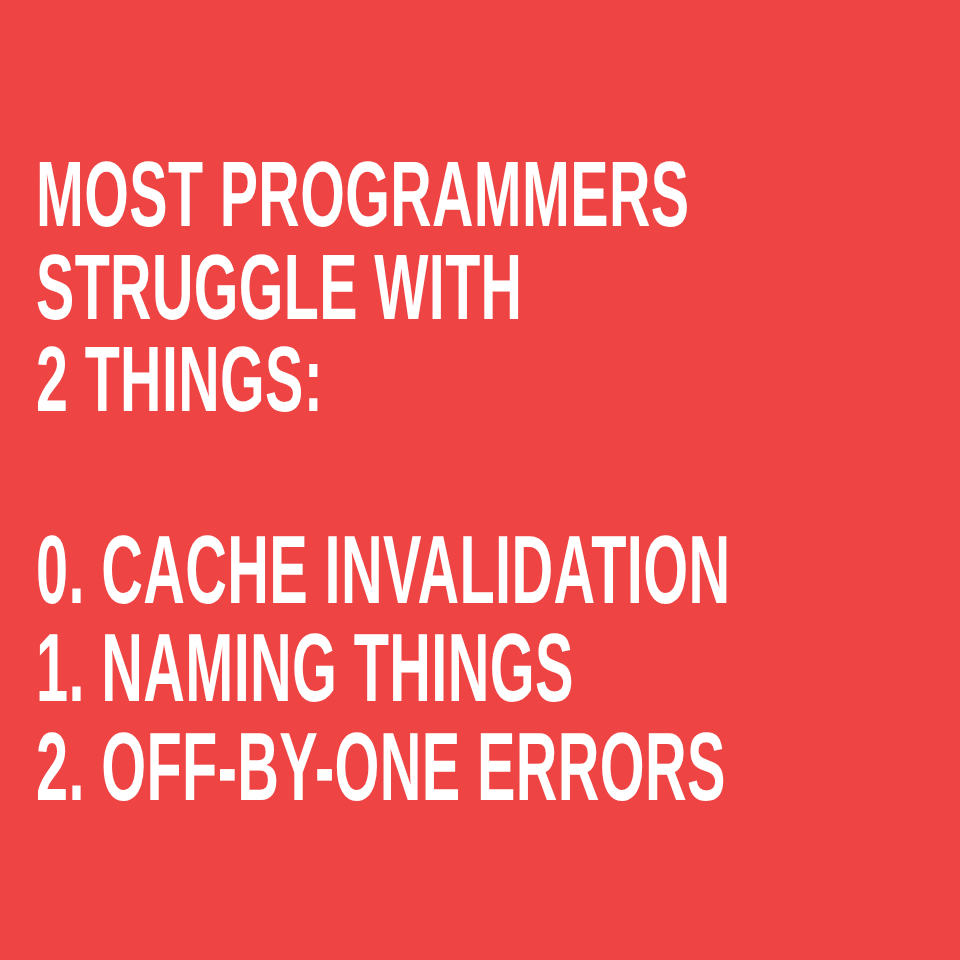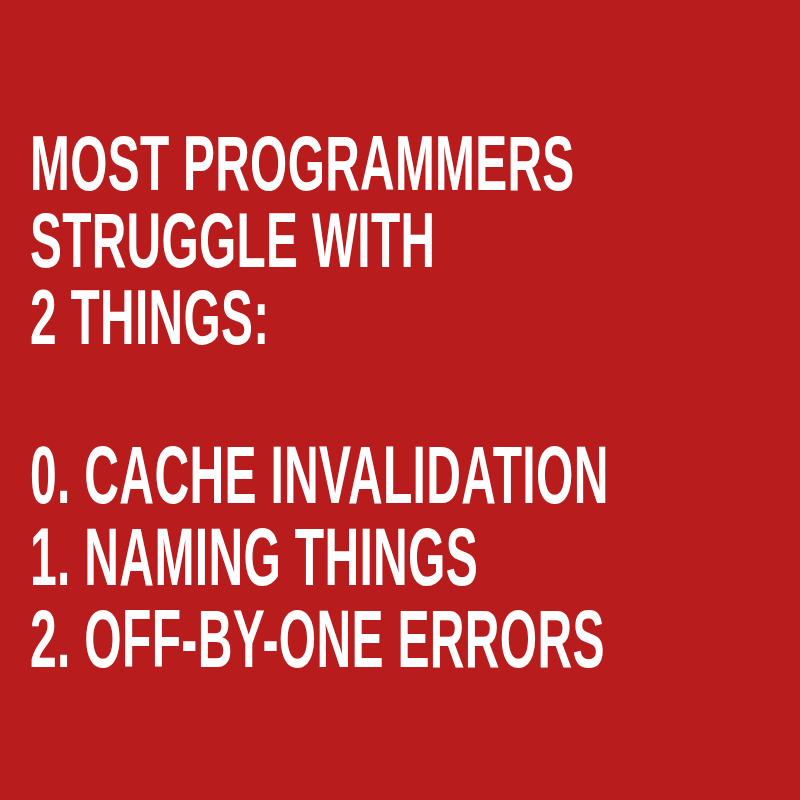--- a/index.html
+++ b/index.html
@@ -64,21 +64,21 @@
   #line-2 { left: 30px; top: 203px; transform: scale(0.655, 1.06); }
   #line-3 { left: 30px; top: 280px; transform: scale(0.655, 1.06); }
 
   #line-4 { left: 30px; top: 437px; transform: scale(0.624, 1.05); }
   #line-5 { left: 30px; top: 519px; transform: scale(0.624, 1.05); }
   #line-6 { left: 30px; top: 601px; transform: scale(0.624, 1.05); }
 </style>
 </head>
 <body>
 
-<div id="meme-canvas" style="background: #b91c1c;">
+<div id="meme-canvas" style="background: #ef4444;">
 
   <div id="text-block">
 
     <span class="meme-line line-head" id="line-1" style="color: rgb(255, 255, 255);">MOST PROGRAMMERS</span>
 
     <span class="meme-line line-head" id="line-2" style="color: rgb(255, 255, 255);">STRUGGLE WITH</span>
 
     <span class="meme-line line-head" id="line-3" style="color: rgb(255, 255, 255);">2 THINGS:</span>
 
     <span class="meme-line line-item" id="line-4" style="color: rgb(255, 255, 255);">0. CACHE INVALIDATION</span>

